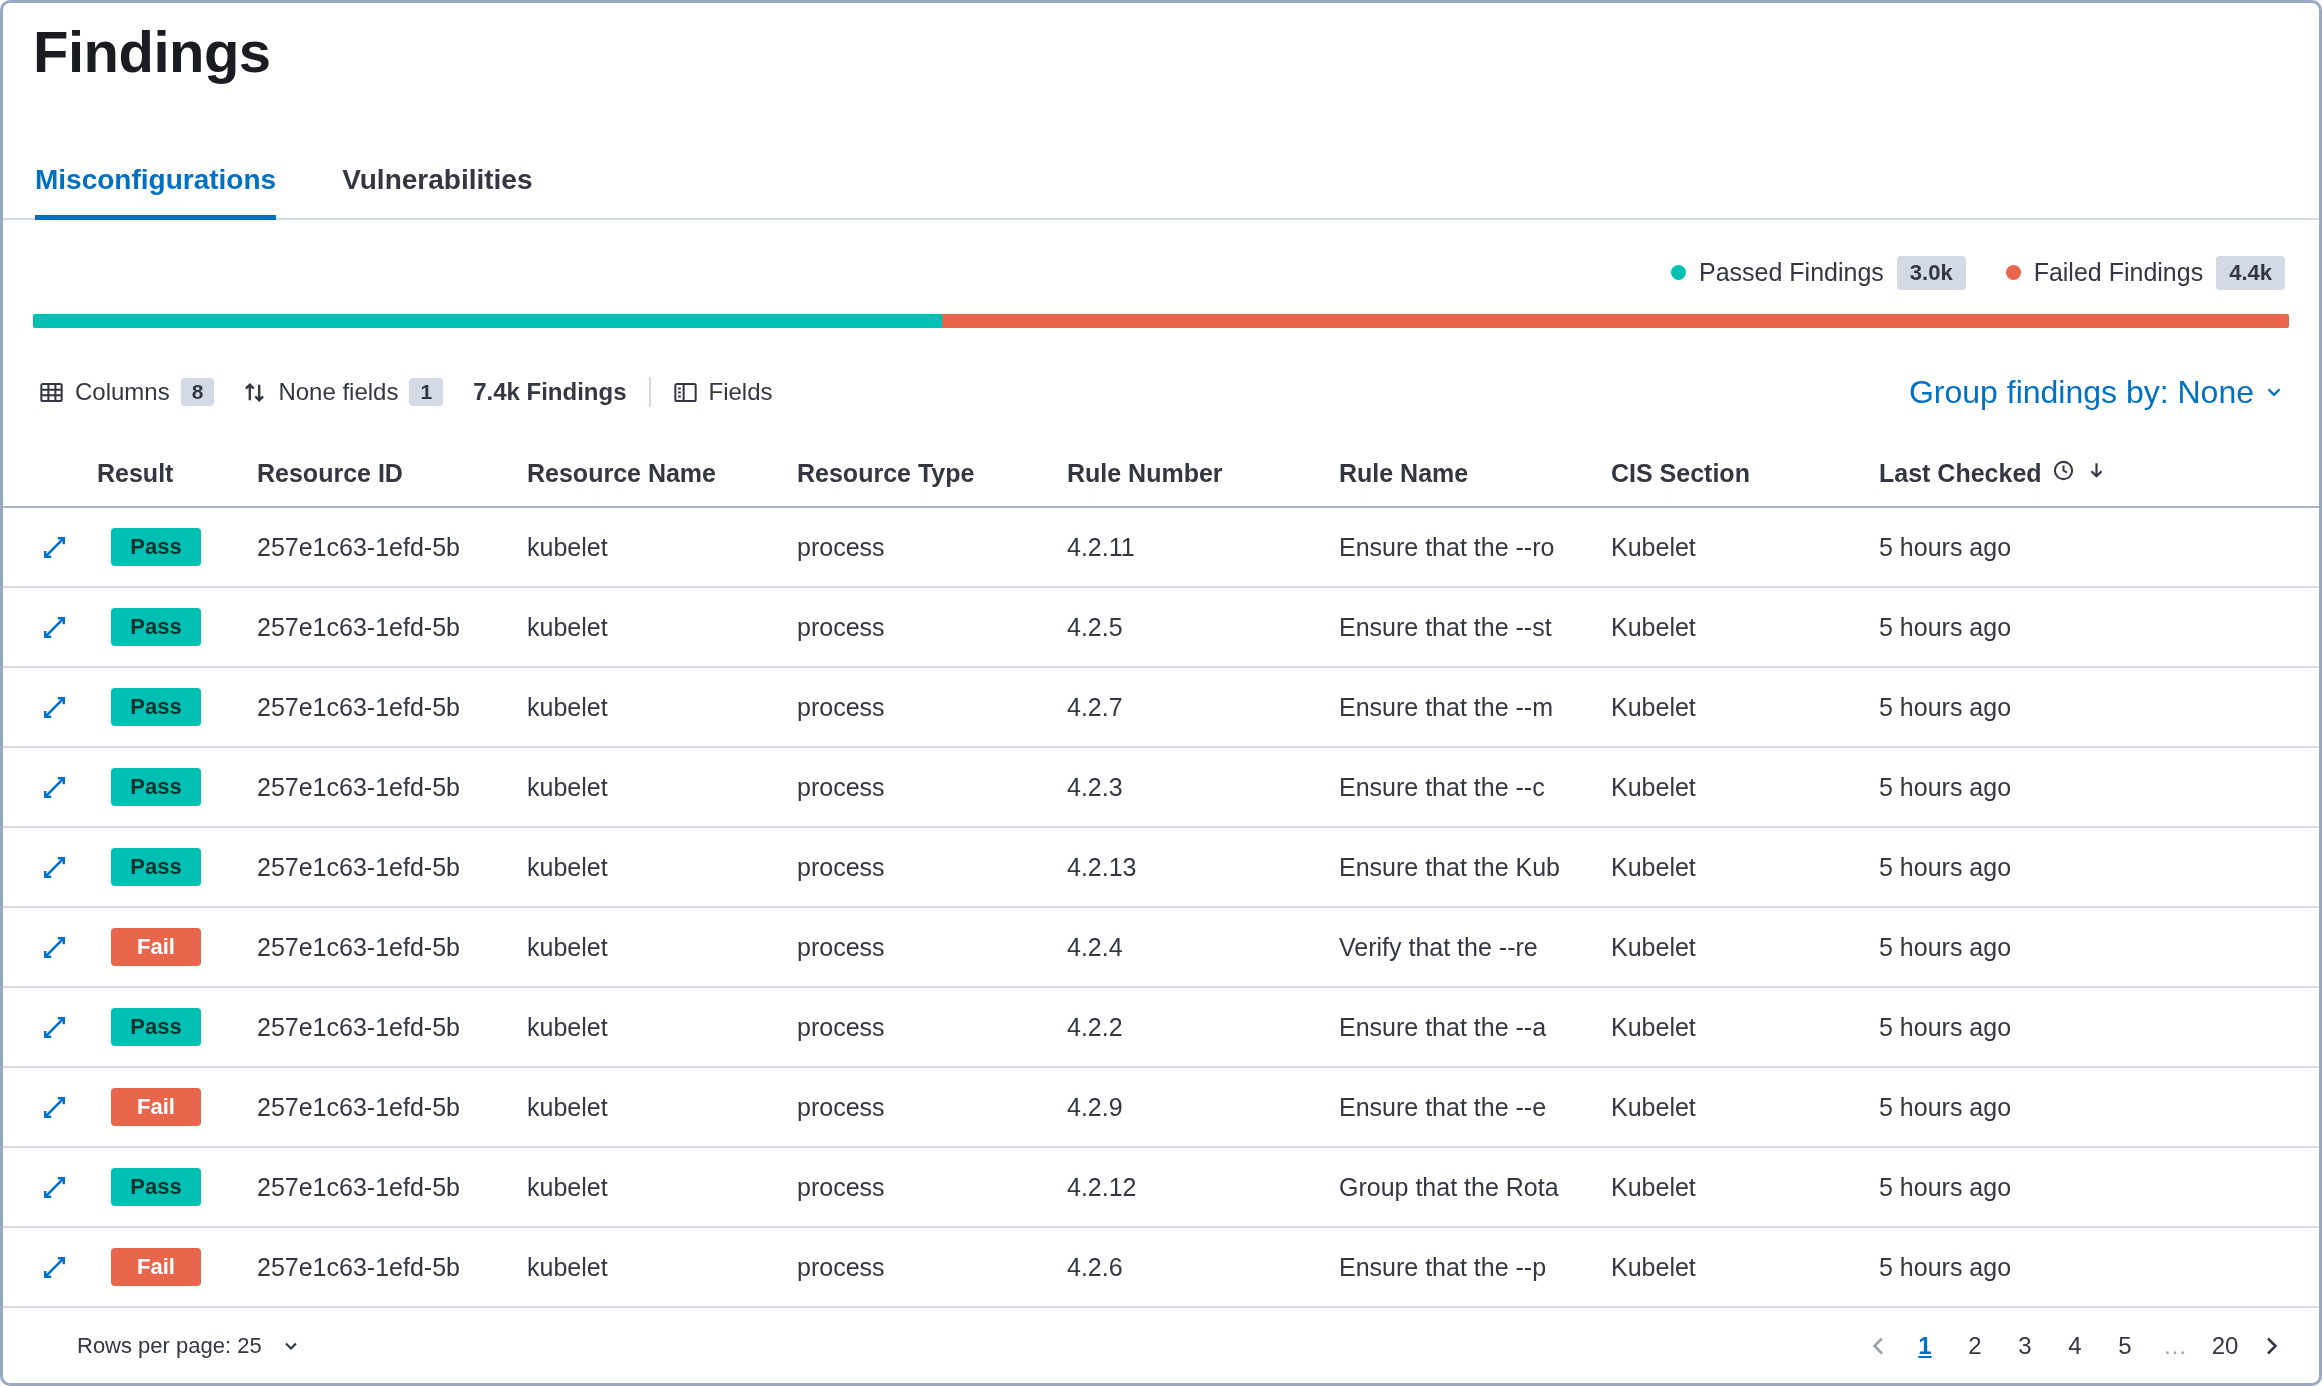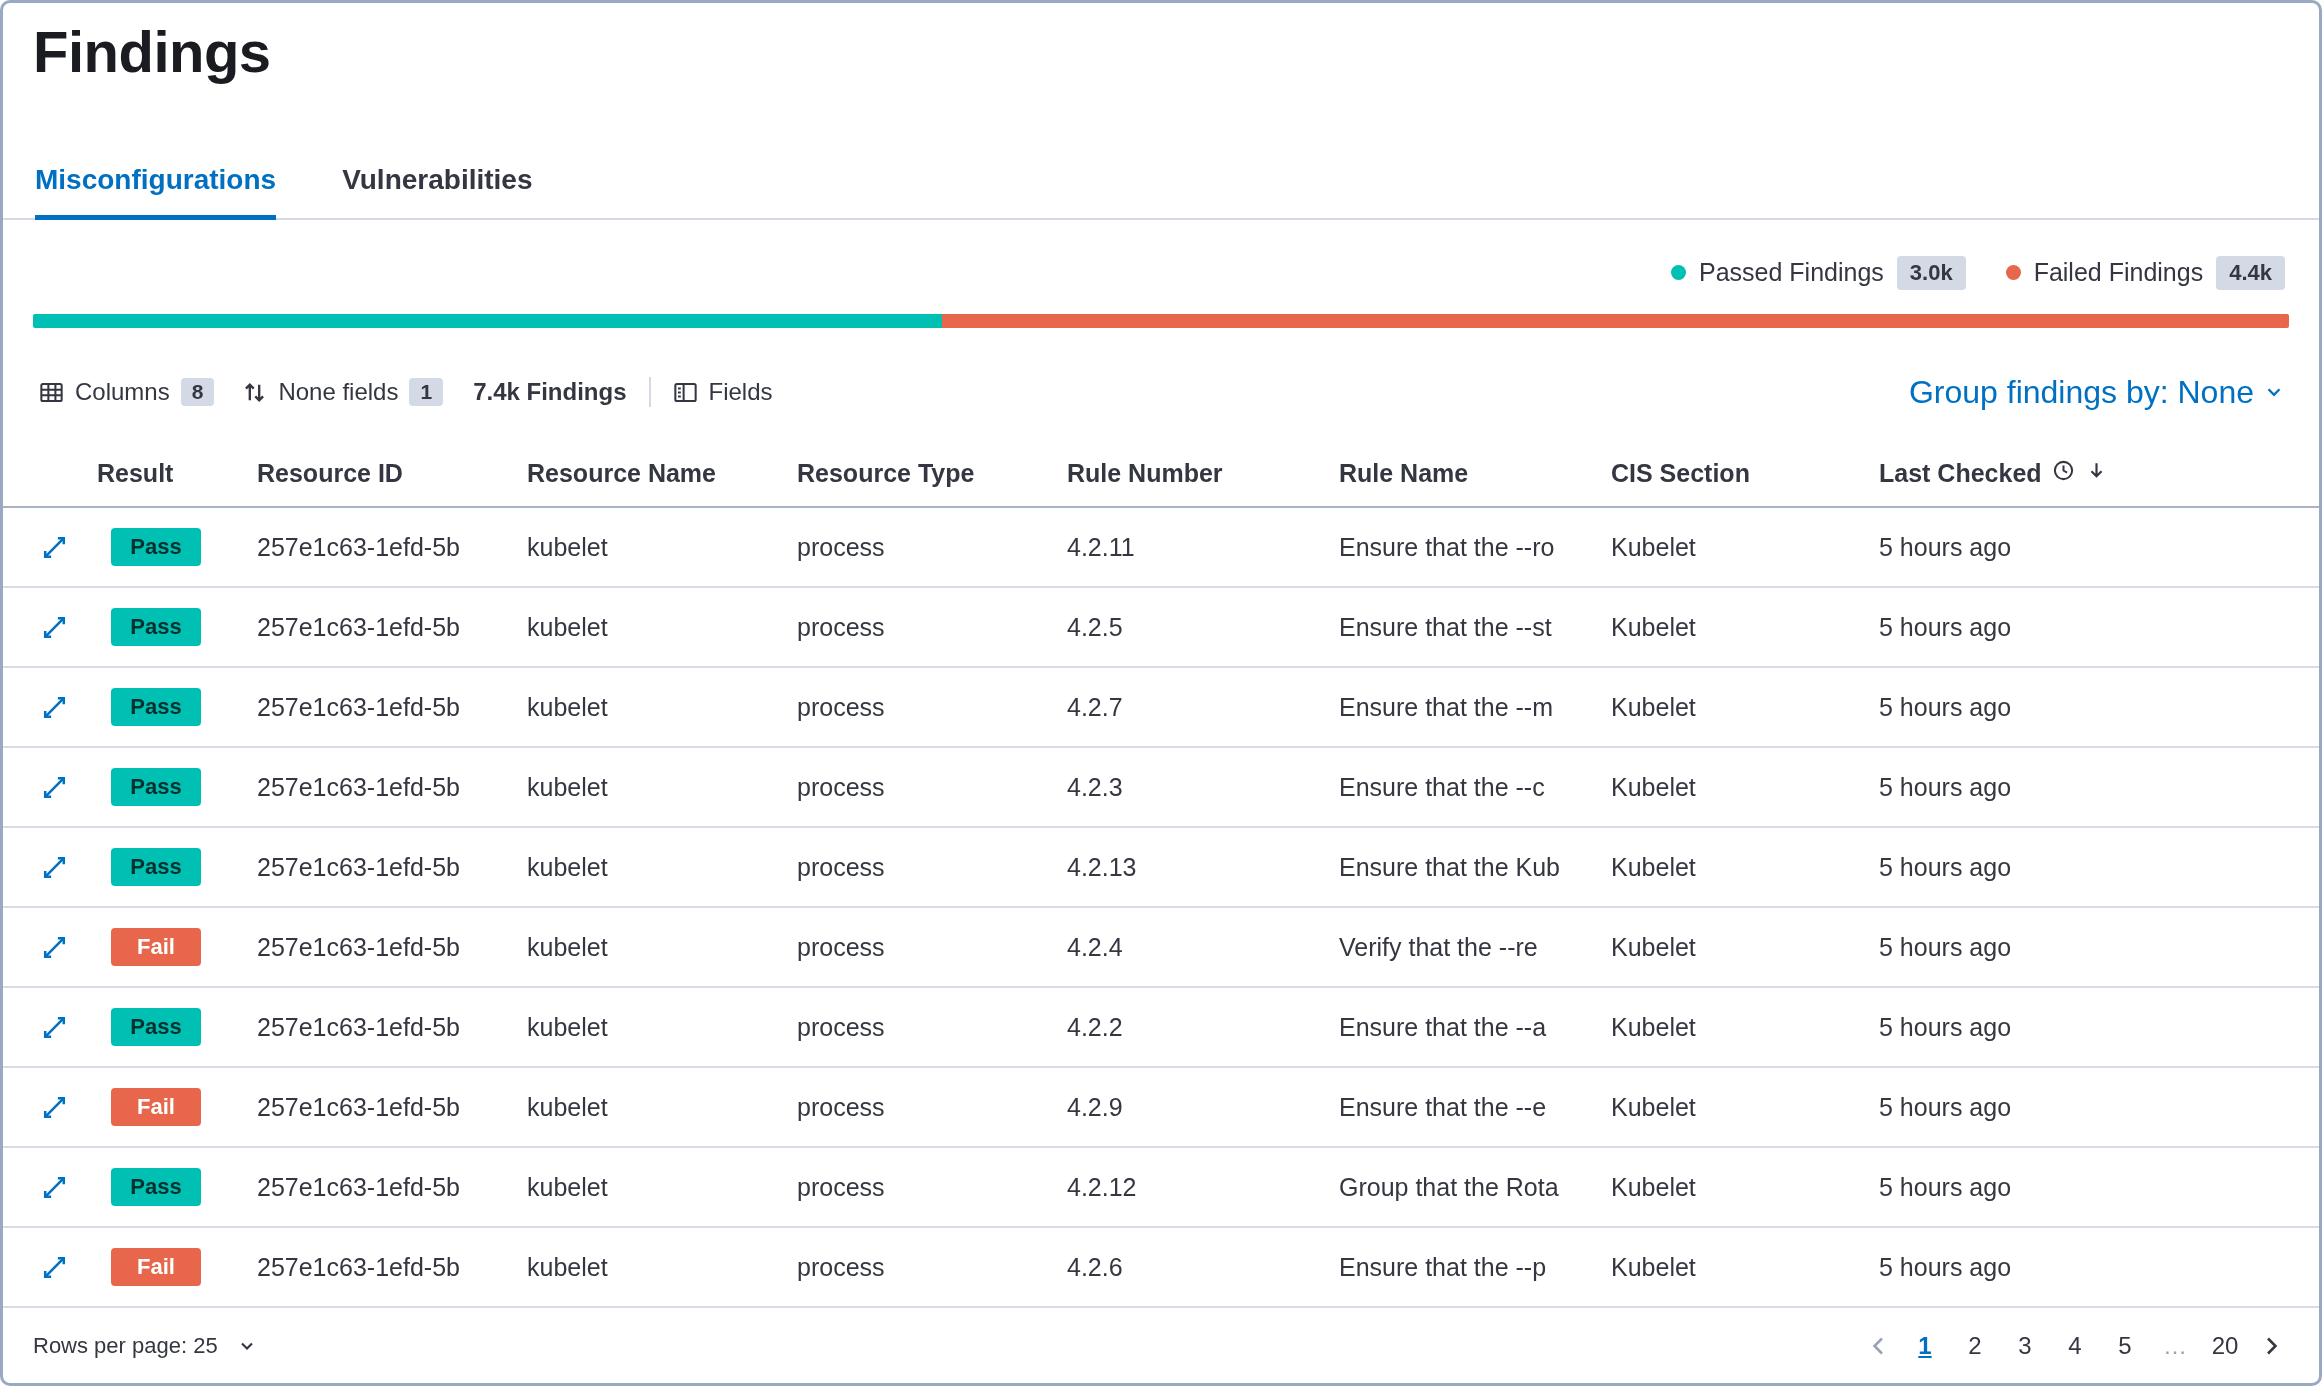--- a/index.html
+++ b/index.html
@@ -59,21 +59,21 @@
   .expand-btn { background: none; border: none; cursor: pointer; display: flex; padding: 0 0 0 8px; }
   .result-cell { padding-left: 14px; }
   .badge {
     display: inline-block; min-width: 90px; text-align: center;
     padding: 6px 16px; border-radius: 4px; font-size: 22px; font-weight: 600;
   }
   .badge-pass { background: #00bfb3; color: #00312c; }
   .badge-fail { background: #e7664c; color: #ffffff; }
   
   .footer { margin-top: auto; display: flex; align-items: center; justify-content: space-between; padding: 0 30px; height: 76px; }
-  .rows-per-page { display: flex; align-items: center; gap: 19px; background: none; border: none; font: inherit; font-size: 22px; color: #343741; cursor: pointer; }
+  .rows-per-page { display: flex; align-items: center; gap: 19px; background: none; border: none; font: inherit; font-size: 22px; color: #343741; cursor: pointer; margin-left: 44px; }
   .pagination { display: flex; align-items: center; gap: 6px; }
   .page-btn {
     min-width: 44px; height: 44px; display: flex; align-items: center; justify-content: center;
     background: none; border: none; font: inherit; font-size: 24px; color: #343741; cursor: pointer;
   }
   .page-btn.active { color: #0071c2; font-weight: 700; text-decoration: underline; }
   .page-btn.ellipsis { color: #98a2b3; cursor: default; }
   .nav-btn { background: none; border: none; cursor: pointer; display: flex; align-items: center; padding: 6px; }
   svg { display: block; }
 </style>

